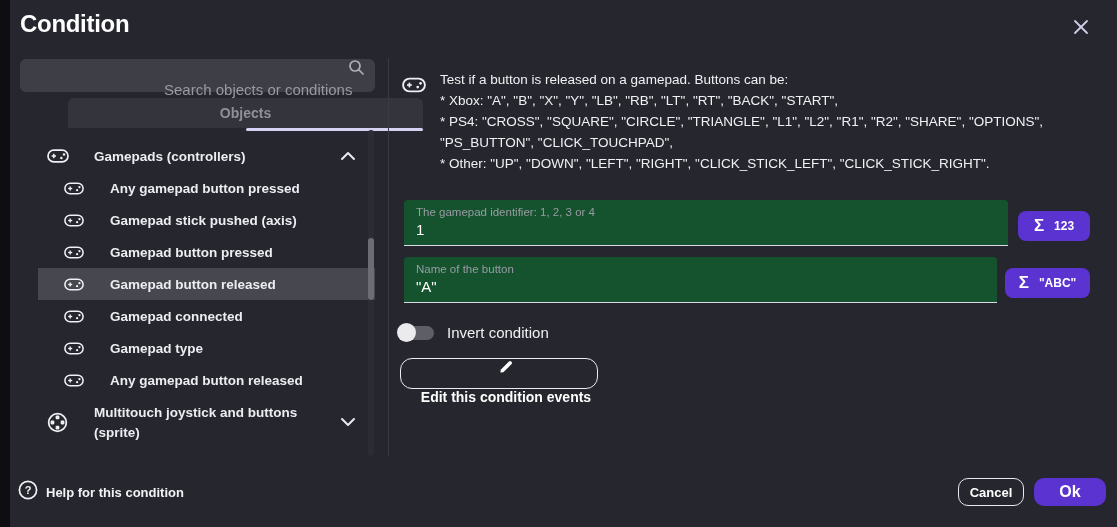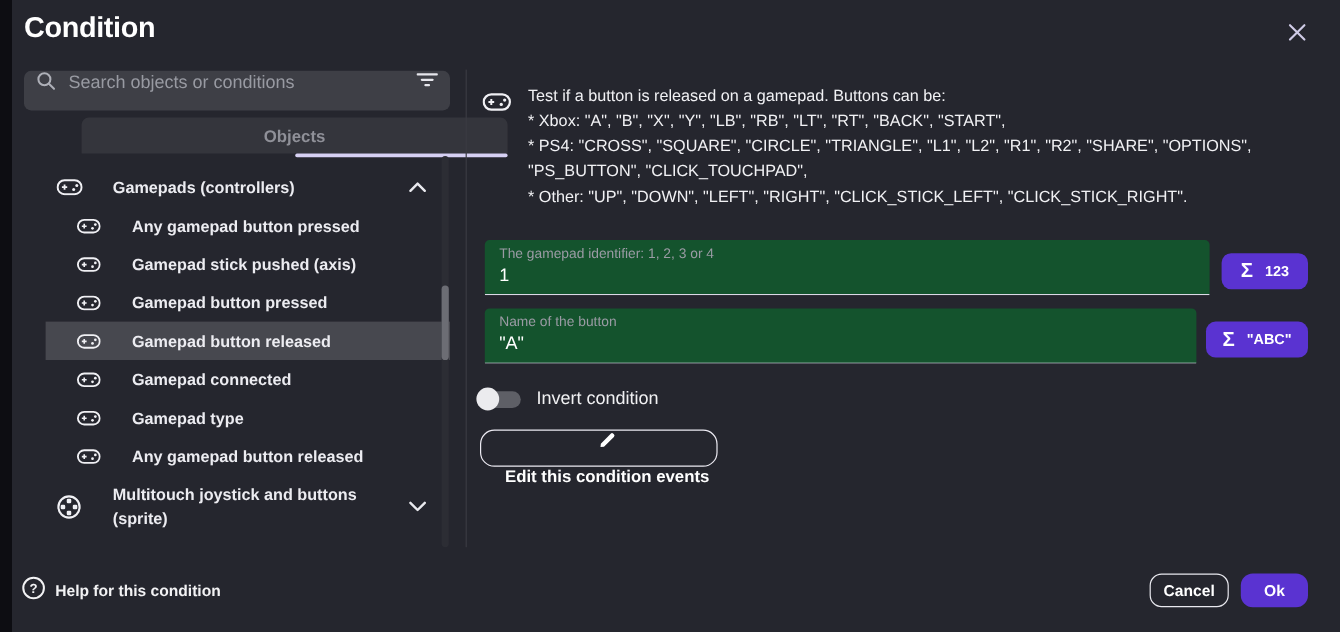--- a/index.html
+++ b/index.html
@@ -4,21 +4,21 @@
 <style>
   html,body{margin:0;padding:0;background:#0d0d12;}
   *{box-sizing:border-box;}
   .stage{position:relative;width:1117px;height:527px;overflow:hidden;
          font-family:"Liberation Sans",sans-serif;background:#0d0d12;}
   .dialog{position:absolute;left:10px;top:0;width:1107px;height:527px;background:#25262e;}
 
   .title{position:absolute;left:10px;top:10px;font-size:24px;font-weight:800;color:#ffffff;letter-spacing:-0.3px;}
   .close-btn{position:absolute;left:1058px;top:16px;width:26px;height:26px;display:flex;align-items:center;justify-content:center;cursor:pointer;}
 
-  .search{position:absolute;left:10px;top:59px;width:355px;height:33px;background:#3e3f46;border-radius:6px;display:flex;align-items:flex-start;padding:0 10px;}
+  .search{position:absolute;left:10px;top:59px;width:355px;height:33px;background:#3e3f46;border-radius:6px;display:flex;align-items:flex-end;padding:0 10px;flex-direction:column;}
   .search input{flex:1;background:transparent;border:none;outline:none;color:#e8e8ec;font-size:15px;font-family:"Liberation Sans",sans-serif;margin-left:8px;}
   .search input::placeholder{color:#989aa2;}
 
   .tabbar{position:absolute;left:10px;top:98px;width:355px;height:30px;background:#34353c;border-radius:6px 6px 0 0;display:flex;margin-left:48px;}
   .tab{flex:1;display:flex;align-items:center;justify-content:center;font-size:14px;cursor:pointer;position:relative;}
   .tab.inactive{color:#8f9098;font-weight:700;}
   .tab.active{color:#ffffff;font-weight:700;}
   .tab-underline{position:absolute;left:50%;bottom:-3px;width:50%;height:3px;background:#d6d0f3;border-radius:2px;}
 
   .list{position:absolute;left:0;top:130px;width:370px;height:326px;}
@@ -56,21 +56,21 @@
   .toggle .track{position:absolute;left:3px;top:3px;width:34px;height:14px;background:#5e5f66;border-radius:7px;}
   .toggle .knob{position:absolute;left:0;top:0;width:19px;height:19px;border-radius:50%;background:#ebebee;}
   .invert-label{position:absolute;left:437px;top:324px;font-size:15px;color:#f0f0f2;font-weight:500;}
 
   .edit-btn{position:absolute;left:390px;top:358px;width:198px;height:31px;border:1px solid #eceaf2;border-radius:12px;display:flex;align-items:center;padding-left:14px;gap:12px;color:#ffffff;font-size:14px;font-weight:700;cursor:pointer;background:transparent;flex-direction:column;}
 
   .help{position:absolute;left:8px;top:480px;display:flex;align-items:center;gap:8px;cursor:pointer;}
   .help-label{color:#f2f2f4;font-size:13px;font-weight:700;}
 
   .cancel-btn{position:absolute;left:948px;top:478px;width:66px;height:28px;border:1px solid #e8e8ee;border-radius:10px;background:transparent;color:#ffffff;font-size:13px;font-weight:700;display:flex;align-items:center;justify-content:center;cursor:pointer;}
-  .ok-btn{position:absolute;left:1024px;top:478px;width:56px;height:28px;border-radius:10px;background:#5a33d1;color:#ffffff;font-size:13px;font-weight:700;display:flex;align-items:center;justify-content:center;cursor:pointer;text-align:right;}
+  .ok-btn{position:absolute;left:1024px;top:478px;width:72px;height:28px;border-radius:10px;background:#5a33d1;color:#ffffff;font-size:16px;font-weight:700;display:flex;align-items:center;justify-content:center;cursor:pointer;text-align:right;}
 </style>
 </head>
 <body>
 
 <div class="stage">
   <div class="dialog">
 
     <div class="title">Condition</div>
 
     <div class="close-btn">

